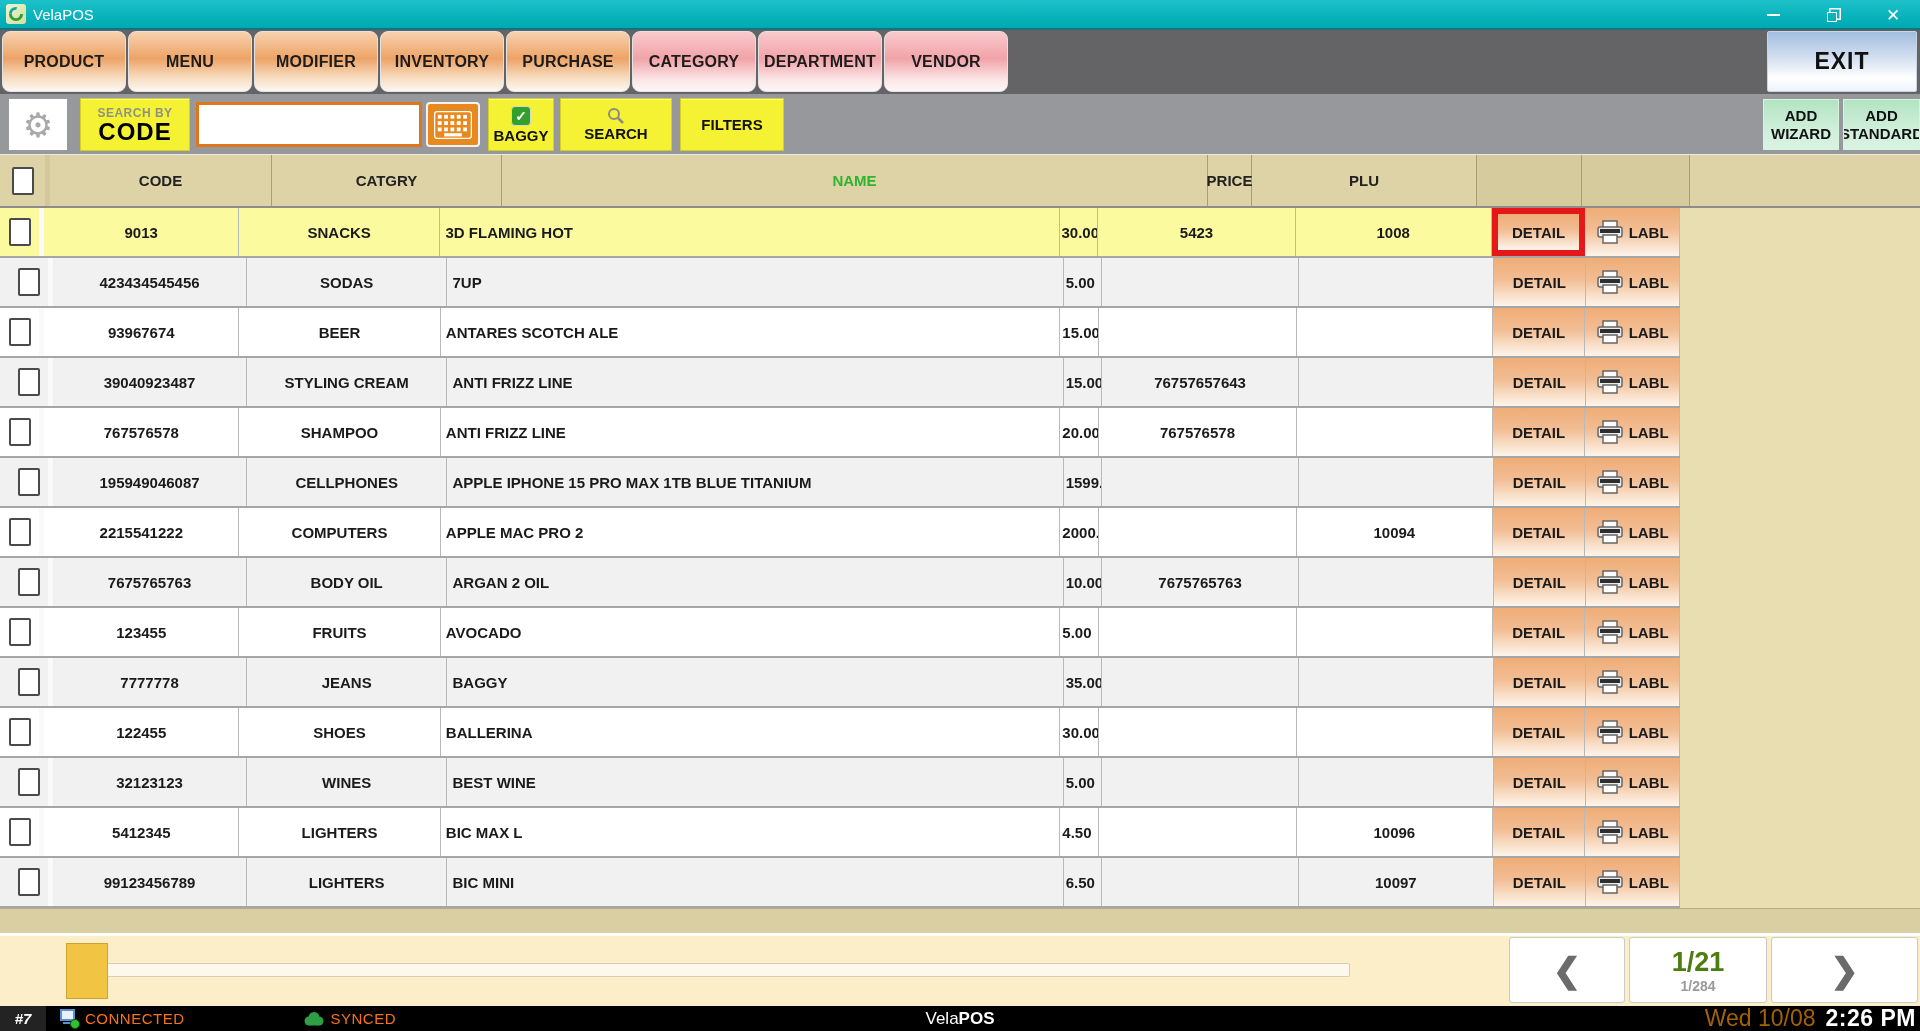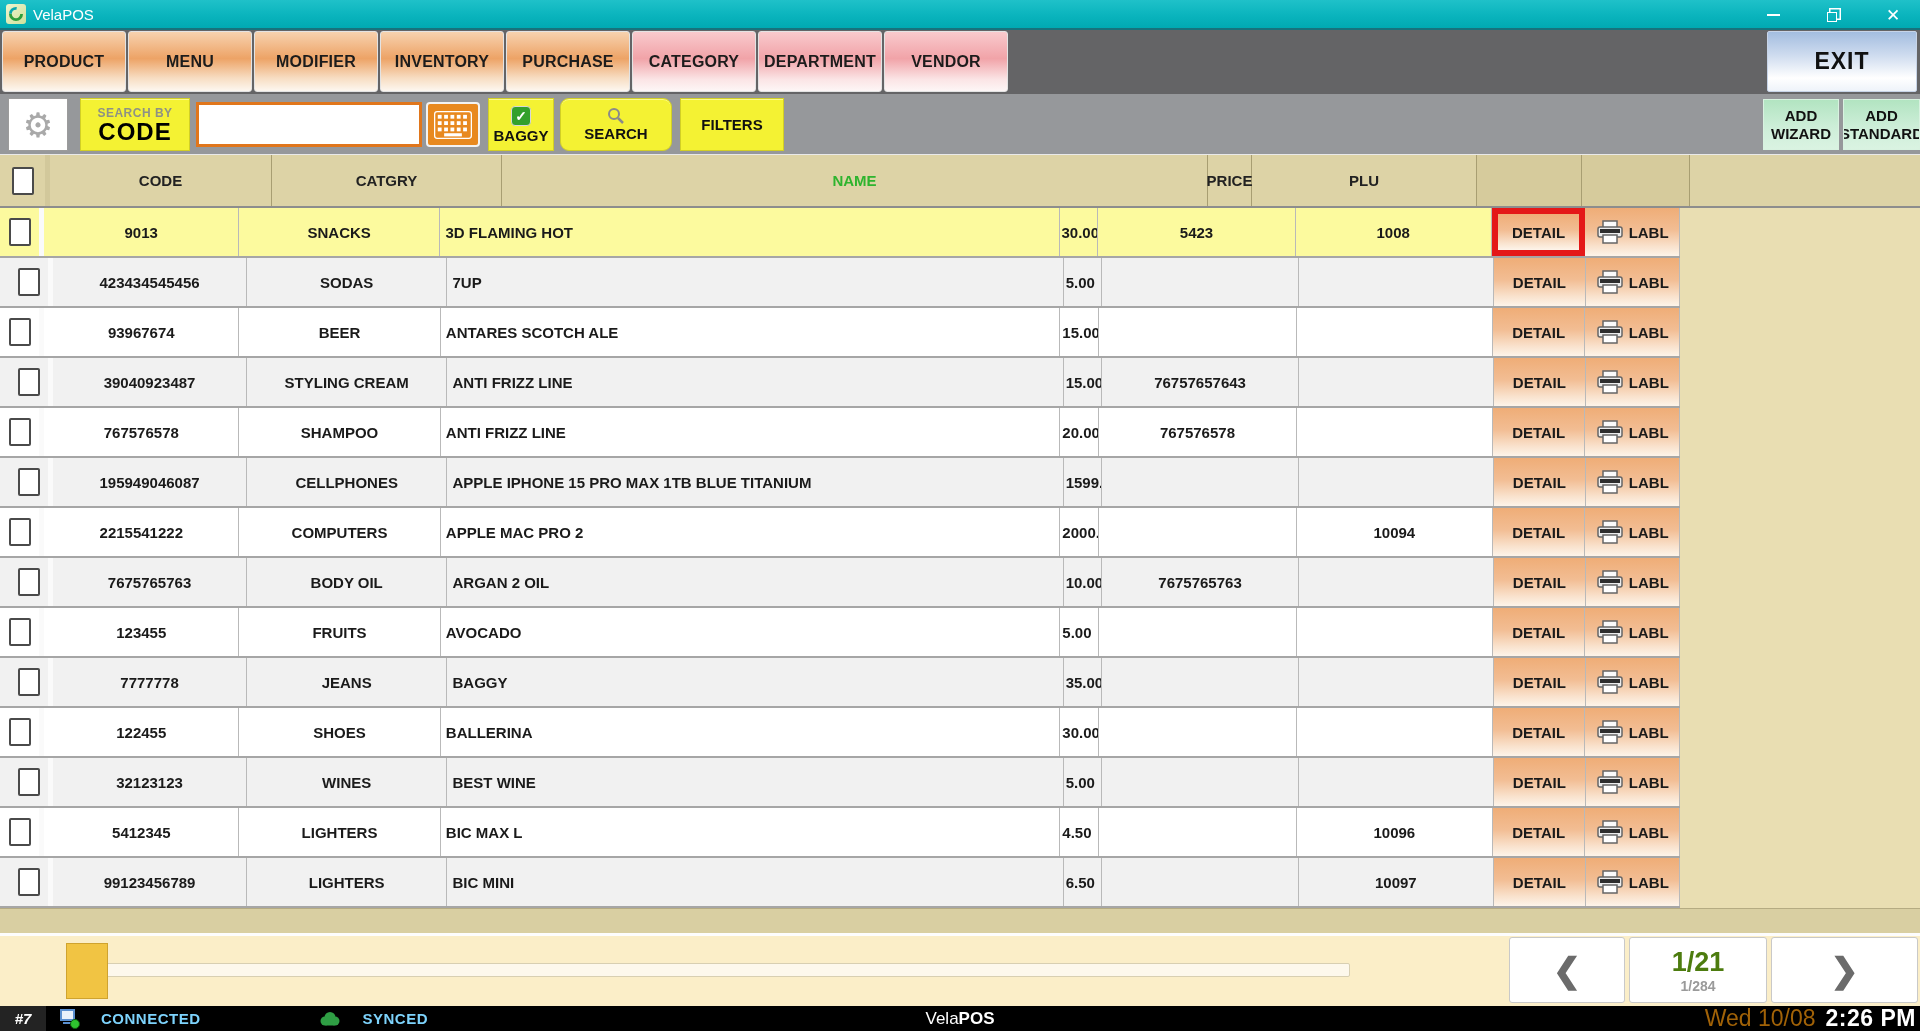--- a/index.html
+++ b/index.html
@@ -15,21 +15,21 @@
   .title-text { color:#fff; font-size:15px; }
   .win-controls { position:absolute; right:18px; top:0; height:30px; display:flex; align-items:center; gap:42px; }
   .wc { color:#fff; width:18px; height:18px; display:flex; align-items:center; justify-content:center; cursor:default; }
   .wc-min i { display:block; width:13px; height:2px; background:#fff; }
   .wc-restore i { display:block; width:10px; height:10px; border:1.5px solid #fff; box-shadow:3px -3px 0 -0.5px #0ab4bd, 3px -3px 0 1px #fff; margin-top:3px; margin-right:3px;}
   .wc-close { font-size:17px; }
 
   
   .menubar { position:relative; height:64px; background:#646466; }
   .menu-items { position:absolute; left:2px; top:1px; display:flex; gap:2px; }
-  .menu-btn { width:124px; height:61px; border:1px solid #e3e3e3; border-radius:3px;
+  .menu-btn { width:124px; height:61px; border:1px solid #e3e3e3; border-radius:8px;
     font-family:"Liberation Sans",sans-serif; font-weight:bold; font-size:16px; color:#1c1c1c; letter-spacing:0.2px; cursor:pointer; }
   .menu-btn.orange { background:linear-gradient(180deg,#f7d2af 0%,#eda366 45%,#f7ddc2 78%,#fdf7f0 100%); }
   .menu-btn.pink { background:linear-gradient(180deg,#f9cacd 0%,#f1a3a8 45%,#fbe4e5 80%,#fdf6f6 100%); }
   .exit-btn { position:absolute; right:3px; top:1px; width:150px; height:61px; border:1px solid #c7d4e8; border-radius:2px;
     background:linear-gradient(180deg,#a3bde0 0%,#cfdcef 40%,#ffffff 78%,#eef3fa 100%);
     font-family:"Liberation Sans",sans-serif; font-weight:bold; font-size:23px; color:#111; letter-spacing:1px; cursor:pointer; }
 
   
   .toolbar { position:relative; height:61px; background:#96989b; border-bottom:1px solid #e9e9e9; }
   .tool { position:absolute; top:4px; height:53px; }
@@ -39,21 +39,21 @@
   .searchby-btn { left:80px; width:110px; display:flex; flex-direction:column; align-items:center; justify-content:center; }
   .searchby-top { font-size:12px; font-weight:bold; color:#8e9285; letter-spacing:0.5px; }
   .searchby-val { font-size:24px; font-weight:bold; color:#000; letter-spacing:1px; line-height:1; }
   .search-input { position:absolute; left:196px; top:8px; width:226px; height:45px; border:3px solid #e0761c; background:#fff; font-size:20px; padding:0 6px; outline:none; }
   .kbd-btn { left:426px; top:8px; width:54px; height:45px; background:#e8891f; border:2px solid #f3f3f3; border-radius:4px;
     display:flex; align-items:center; justify-content:center; cursor:pointer; }
   .focus-btn { left:488px; width:66px; display:flex; flex-direction:column; align-items:center; justify-content:center; gap:1px; }
   .check-ic { width:20px; height:20px; background:#33a02c; border:1px solid #d7d7d7; border-radius:4px; color:#fff;
     font-size:14px; font-weight:bold; display:flex; align-items:center; justify-content:center; line-height:1; }
   .tb-label { font-size:15px; font-weight:bold; color:#111; }
-  .searchgo-btn { left:560px; width:112px; display:flex; flex-direction:column; align-items:center; justify-content:center;border-radius:9px; }
+  .searchgo-btn { left:560px; width:112px; display:flex; flex-direction:column; align-items:center; justify-content:center; }
   .filters-btn { left:680px; width:104px; display:flex; align-items:center; justify-content:center; font-size:15px; font-weight:bold; color:#111; }
   .add-btn { top:5px; height:51px; background:linear-gradient(180deg,#b2e4c1 0%,#cdeed8 55%,#daf3e2 100%);
     border:1px solid #d8f2e0; display:flex; flex-direction:column; align-items:center; justify-content:center;
     font-size:15px; font-weight:bold; color:#111; line-height:1.15; cursor:pointer; overflow:hidden; white-space:nowrap; }
   .add-wizard { left:1763px; width:76px; }
   .add-standard { left:1843px; width:77px; }
 
   
   .thead { display:flex; height:53px; background:#ddd3a6; border-bottom:2px solid #8d8d8d; }
   .hcell { display:flex; align-items:center; justify-content:center; font-size:15px; font-weight:bold; color:#222;
@@ -97,21 +97,21 @@
 
   
   .statusbar { position:relative; height:25px; background:#000; display:flex; align-items:center; }
   .station { width:46px; height:25px; background:#232323; color:#fff; font-weight:bold; font-style:italic;
     font-size:15px; display:flex; align-items:center; justify-content:center; }
   .sb-ic { display:flex; align-items:center; }
   .pc-ic { position:relative; width:19px; height:19px; margin-left:14px; }
   .pc-ic .mon { position:absolute; left:0; top:0; width:15px; height:12px; border:2px solid #5a8fd0; background:#e8f1fb; }
   .pc-ic .base { position:absolute; left:3px; top:13px; width:9px; height:2px; background:#5a8fd0; }
   .pc-ic .dot { position:absolute; right:-1px; bottom:-1px; width:10px; height:10px; border-radius:50%; background:#2fc32f; border:1px solid #0c5d0c; }
-  .sb-text { color:#7dd3fc; font-size:15px; margin-left:22px; letter-spacing:0.5px;font-weight:bold; }
+  .sb-text { color:#f97316; font-size:15px; margin-left:6px; letter-spacing:0.5px; }
   .cloud-ic { margin-left:118px; }
   .sb-center { position:absolute; left:0; right:0; text-align:center; color:#fff; font-size:17px; pointer-events:none; }
   .sb-center b { font-weight:bold; }
   .sb-right { position:absolute; right:4px; top:0; height:25px; display:flex; align-items:center; gap:10px; }
   .sb-date { color:#a16207; font-size:23px; }
   .sb-time { color:#fff; font-size:23px; font-weight:bold; letter-spacing:0.5px; }
 </style>
 </head>
 <body>
 

